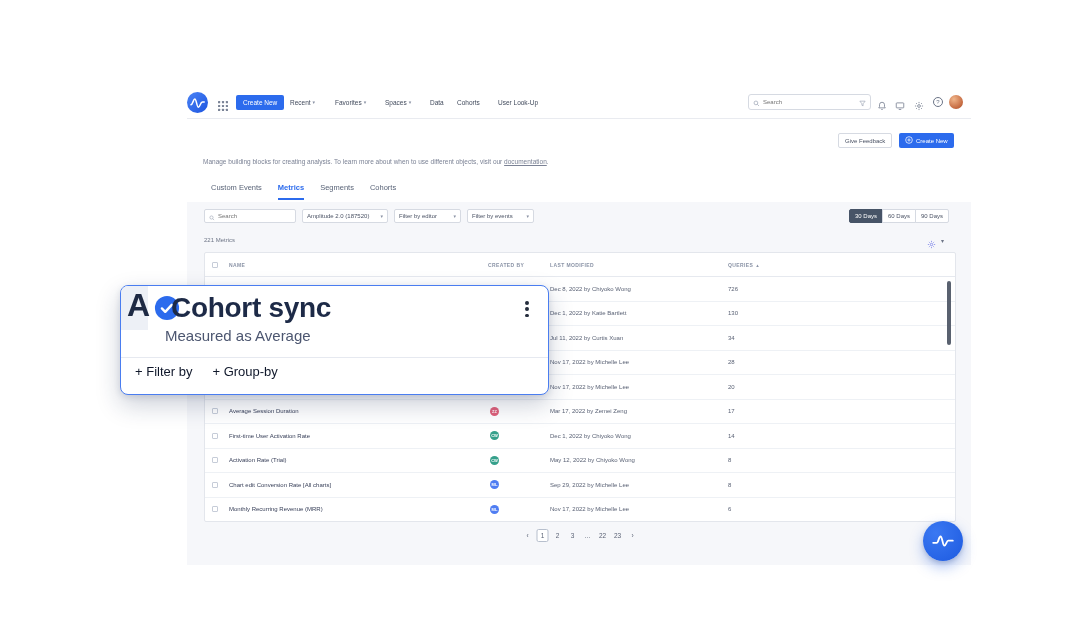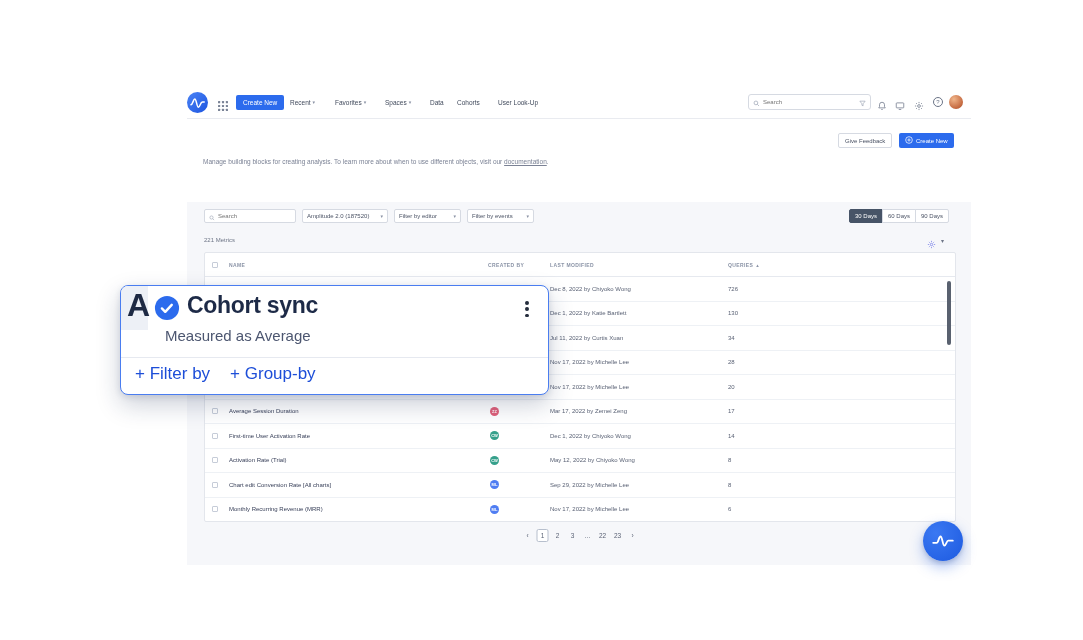--- a/index.html
+++ b/index.html
@@ -94,27 +94,27 @@
         color:#5a6275; border-radius:2px; padding:0 2px; cursor:pointer; }
   .pg.current { border:1px solid #b7bfcd; background:#fff; }
 
   
   .magnifier { position:absolute; left:120px; top:285px; width:429px; height:110px; background:#fff;
           border:1px solid #4a7df0; border-radius:8px; z-index:10;
           box-shadow:0 10px 24px rgba(25,39,80,0.22), 0 2px 6px rgba(25,39,80,0.12); }
   .mag-letter-block { position:absolute; left:0; top:0; width:27px; height:44px; background:#edf0f6; border-top-left-radius:7px; }
   .mag-letter { position:absolute; left:6px; top:1px; font-size:32px; font-weight:700; color:#1e2a44; }
   .mag-badge { position:absolute; left:33px; top:9px; width:26px; height:26px; }
-  .mag-title { position:absolute; left:66px; top:6px; font-size:23px; font-weight:600; color:#1d2a47; letter-spacing:-0.3px; }
+  .mag-title { position:absolute; left:50px; top:6px; font-size:28px; font-weight:600; color:#1d2a47; letter-spacing:-0.3px; }
   .mag-kebab { position:absolute; left:402px; top:13px; display:flex; flex-direction:column; gap:2.5px; cursor:pointer; padding:2px; }
   .mag-kebab i { width:3.8px; height:3.8px; border-radius:50%; background:#252d3d; display:block; }
   .mag-subtitle { position:absolute; left:44px; top:41px; font-size:15px; color:#4c5670; }
   .mag-divider { position:absolute; left:0; right:0; top:71px; height:1px; background:#e6e9f0; }
   .mag-actions { position:absolute; left:14px; top:78px; display:flex; gap:20px; }
-  .mag-action { font-size:17px; color:#1d4ed8; font-weight:500; cursor:pointer; }
+  .mag-action { font-size:13px; color:#0f172a; font-weight:500; cursor:pointer; }
 
   
   .fab { position:absolute; left:923px; top:521px; width:40px; height:40px; border-radius:50%; z-index:11;
          background:radial-gradient(circle at 32% 30%, #3a78f2, #1d5ae0); border:none; cursor:pointer;
          box-shadow:0 6px 14px rgba(29,90,224,0.35), 0 2px 4px rgba(0,0,0,0.15);
          display:flex; align-items:center; justify-content:center; }
 </style>
 </head>
 <body>
 
@@ -212,20 +212,26 @@
   <button class="btn-create-hdr">
     <span><svg viewBox="0 0 12 12" width="8" height="8">
           <circle cx="6" cy="6" r="5" fill="none" stroke="#fff" stroke-width="1.1"></circle>
           <line x1="6" y1="3.5" x2="6" y2="8.5" stroke="#fff" stroke-width="1.1"></line>
           <line x1="3.5" y1="6" x2="8.5" y2="6" stroke="#fff" stroke-width="1.1"></line>
         </svg></span>
     <span>Create New</span>
   </button>
   <p class="subtitle"><span>Manage building blocks for creating analysis. To learn more about when to use different objects, visit our </span><span class="doclink">documentation</span><span>.</span></p>
 
+  <nav class="tabs">
+    <div class="tab">Custom Events</div>
+    <div class="tab active">Metrics</div>
+    <div class="tab">Segments</div>
+    <div class="tab">Cohorts</div>
+  </nav>
 
   <section class="panel">
 
     <div class="t-search">
       <span><svg viewBox="0 0 12 12" width="6" height="6">
             <circle cx="5" cy="5" r="3.2" fill="none" stroke="#9aa2b2" stroke-width="1.2"></circle>
             <line x1="7.5" y1="7.5" x2="10.2" y2="10.2" stroke="#9aa2b2" stroke-width="1.2"></line>
           </svg></span>
       <input placeholder="Search" style="">
     </div>

